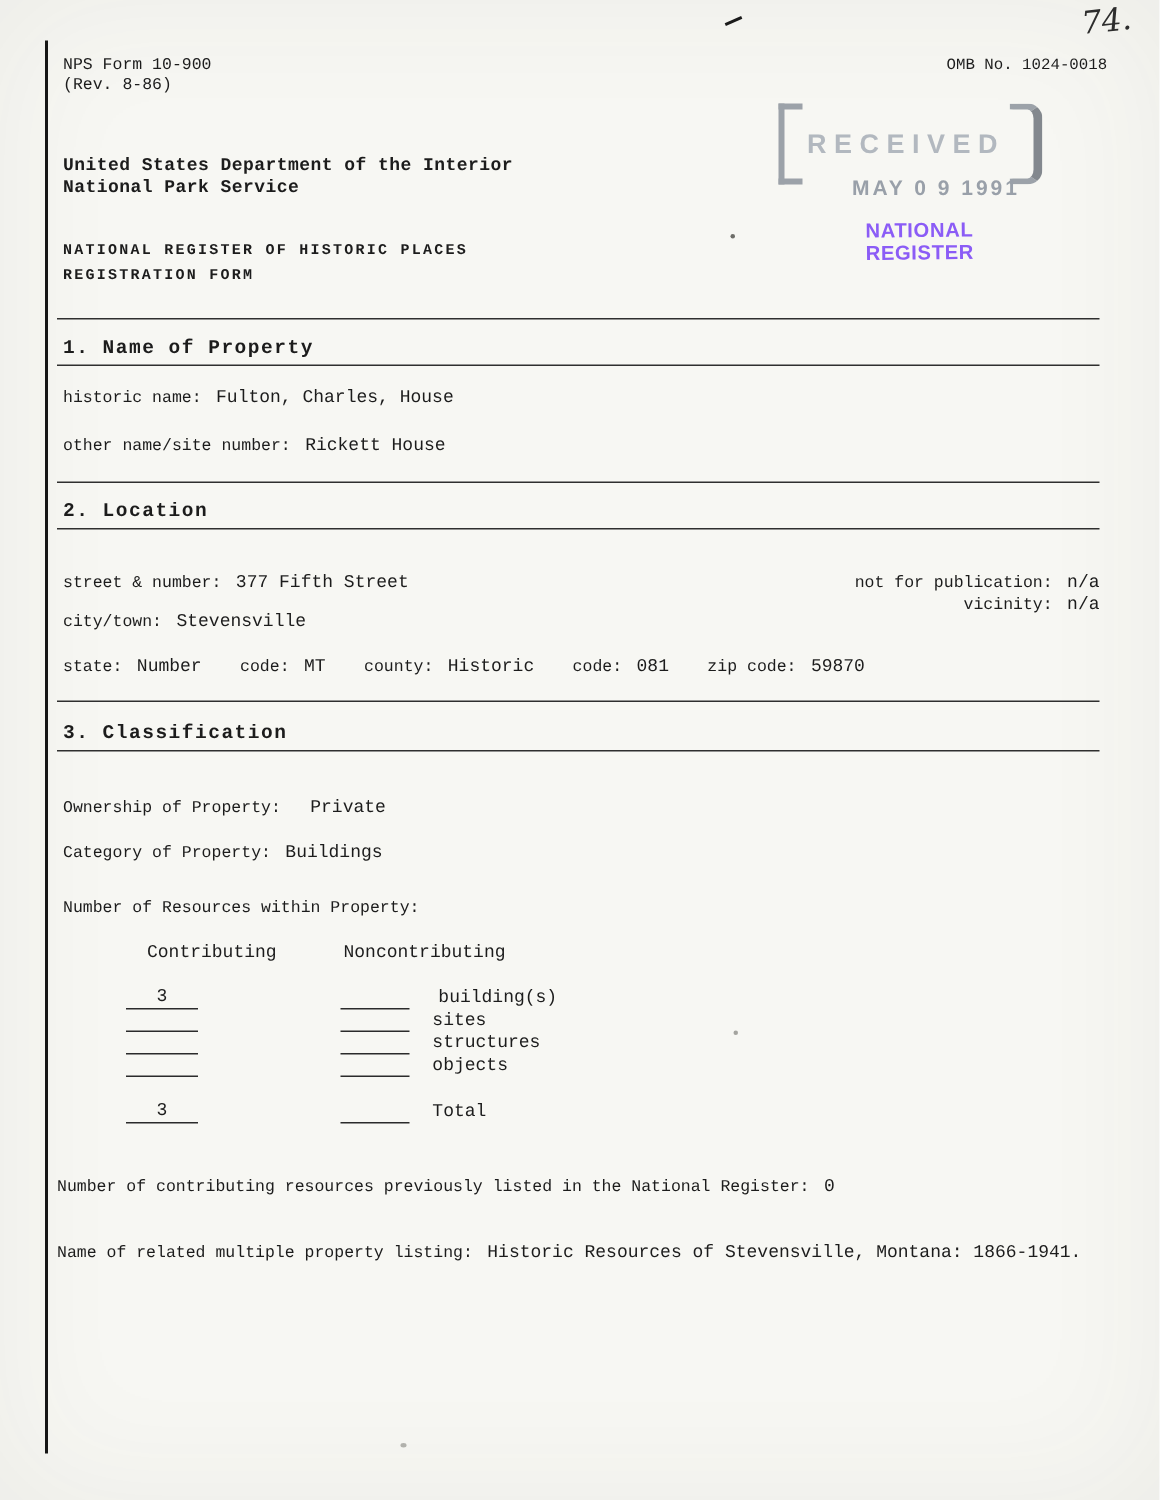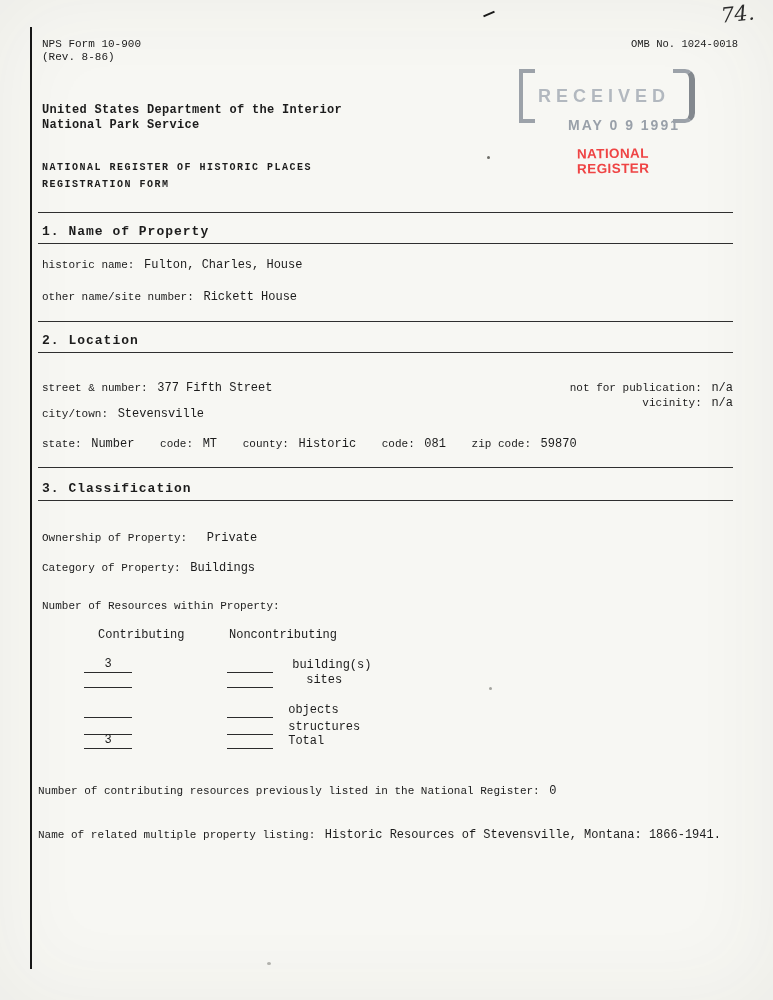--- a/index.html
+++ b/index.html
@@ -16,21 +16,21 @@
   .dept{font-size:12px;font-weight:bold;letter-spacing:.3px;}
   .rule{position:absolute;left:38px;width:695px;height:1px;background:#2f2f2f;}
   .scan-line{position:absolute;left:30px;top:27px;width:2px;height:942px;background:#161616;}
   .hand{font-family:"DejaVu Serif",serif;font-style:italic;font-size:21px;color:#2d2d2d;transform:rotate(-6deg);}
   .cell{display:inline-block;vertical-align:bottom;border-bottom:1.2px solid #2b2b2b;text-align:center;font-size:12px;height:15px;line-height:15px;}
   .stamp-wrap{position:absolute;left:519px;top:70px;width:176px;height:52px;display:flex;align-items:center;filter:blur(.45px);opacity:.85;}
   .br-l{width:12px;height:46px;border-left:4px solid #8d949d;border-top:4px solid #8d949d;border-bottom:4px solid #8d949d;}
   .br-r{width:16px;height:46px;border-right:6px solid #6f757d;border-top:4px solid #8d949d;border-bottom:4px solid #8d949d;border-top-right-radius:10px;border-bottom-right-radius:10px;}
   .stamp-txt{flex:1;text-align:center;font-family:"Liberation Sans",sans-serif;font-weight:bold;font-size:18px;letter-spacing:5px;color:#a7aeb7;}
   .stamp-date{position:absolute;left:568px;top:117px;font-family:"Liberation Sans",sans-serif;font-weight:bold;font-size:14px;letter-spacing:2px;color:#99a0a9;filter:blur(.35px);}
-  .nat-reg{position:absolute;left:577px;top:147px;font-family:"Liberation Sans",sans-serif;font-weight:bold;font-size:13.5px;color:#ef4444;line-height:14.5px;letter-spacing:.4px;transform:rotate(-.6deg);}
+  .nat-reg{position:absolute;left:577px;top:147px;font-family:"Liberation Sans",sans-serif;font-weight:bold;font-size:13.5px;color:#8b5cf6;line-height:14.5px;letter-spacing:.4px;transform:rotate(-.6deg);}
   .mark{position:absolute;background:#1a1a1a;}
   .dot{position:absolute;border-radius:50%;background:#6d6d68;}
 </style>
 </head>
 <body>
 
 <div class="page">
 
   <div class="scan-line"></div>
   <div class="abs hand" style="left:721px;top:2px;">74.</div>
@@ -128,23 +128,23 @@
   <div class="abs val" style="left:229px;top:628px;">Noncontributing</div>
 
   <div class="abs" style="left:84px;top:655px;">
     <span class="cell" style="width:48px;">3</span>
     <span class="cell" style="width:46px;margin-left:85px;"></span>
     <span class="val" style="margin-left:10px;">building(s)</span>
   </div>
   <div class="abs" style="left:84px;top:670px;">
     <span class="cell" style="width:48px;"></span>
     <span class="cell" style="width:46px;margin-left:85px;"></span>
-    <span class="val" style="margin-left:24px;">sites</span>
+    <span class="val" style="margin-left:6px;">sites</span>
   </div>
-  <div class="abs" style="left:84px;top:717px;text-align:right;">
+  <div class="abs" style="left:84px;top:685px;text-align:right;">
     <span class="cell" style="width:48px;"></span>
     <span class="cell" style="width:46px;margin-left:85px;"></span>
     <span class="val" style="margin-left:6px;">structures</span>
   </div>
   <div class="abs" style="left:84px;top:700px;">
     <span class="cell" style="width:48px;"></span>
     <span class="cell" style="width:46px;margin-left:85px;"></span>
     <span class="val" style="margin-left:6px;">objects</span>
   </div>
   <div class="abs" style="left:84px;top:731px;">

